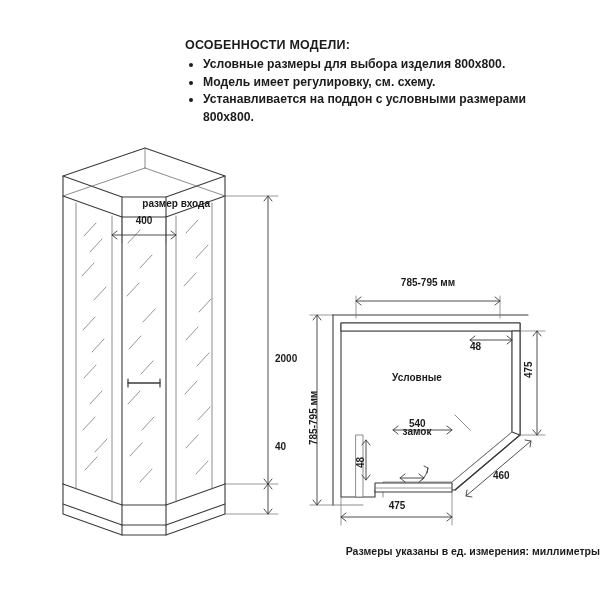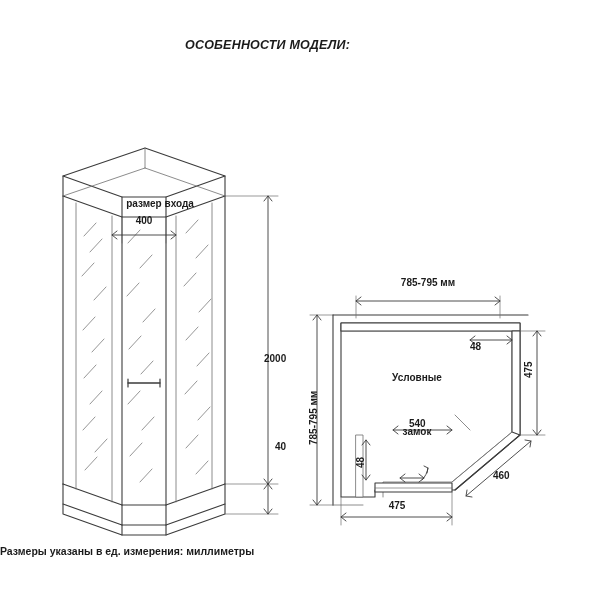--- a/index.html
+++ b/index.html
@@ -17,37 +17,36 @@
   .features{
     position:absolute;
     left:185px; top:38px; width:390px;
   }
   .features h1{
     font-size:12.5px;
     font-weight:bold;
     margin:0 0 4px 0;
     letter-spacing:.2px;
     color:#1b1b1b;
-    font-style:italic;
   }
   .features ul{
     margin:0;
     padding-left:18px;
     list-style:disc;
   }
   .features li{
     font-size:12.2px;
     font-weight:bold;
     line-height:1.45;
     color:#1b1b1b;
   }
   .footnote{
     position:absolute;
     left:0; top:545px; width:600px;
-    text-align:left;
+    text-align:right;
     font-size:10.5px;
     font-weight:bold;
     color:#1b1b1b;
   }
   .lbl{
     position:absolute;
     font-size:10px;
     font-weight:bold;
     color:#1b1b1b;
     white-space:nowrap;
@@ -58,20 +57,25 @@
   }
   .lbl.ctr{text-align:center;}
 </style>
 </head>
 <body>
 
 <div id="stage">
 
   <div class="features">
     <h1>ОСОБЕННОСТИ МОДЕЛИ:</h1>
+    <ul>
+      <li>Условные размеры для выбора изделия 800х800.</li>
+      <li>Модель имеет регулировку, см. схему.</li>
+      <li>Устанавливается на поддон с условными размерами 800х800.</li>
+    </ul>
   </div>
 
   <div class="footnote">Размеры указаны в ед. измерения: миллиметры</div>
 
   <svg viewBox="0 0 600 600">
     <g fill="none" stroke="#3b3b3b" stroke-width="1.1" stroke-linejoin="round" stroke-linecap="round">
 
       <path d="M63,196 L63,176 L145,148 L225,176 L225,196 L166,217 L122,217 Z" stroke="#3b3b3b"></path>
       <path d="M63,176 L122,197 L166,197 L225,176"></path>
       <path d="M122,197 L122,217 M166,197 L166,217"></path>
@@ -181,23 +185,23 @@
       <path d="M447,513 L452,517 L447,521" stroke-width="0.9"></path>
 
       <path d="M333,315 L310,315" stroke="#6f6f6f" stroke-width="0.7"></path>
       <path d="M333,505 L310,505" stroke="#6f6f6f" stroke-width="0.7"></path>
       <path d="M317,315 L317,505" stroke="#3b3b3b" stroke-width="0.9"></path>
       <path d="M313,320 L317,315 L321,320" stroke-width="0.9"></path>
       <path d="M313,500 L317,505 L321,500" stroke-width="0.9"></path>
     </g>
   </svg>
 
-  <div class="lbl ctr" style="left:110px;top:198px;width:100px;">размер входа</div>
+  <div class="lbl ctr" style="left:110px;top:198px;width:100px;text-align:right;">размер входа</div>
   <div class="lbl ctr" style="left:124px;top:215px;width:40px;">400</div>
-  <div class="lbl" style="left:264px;top:353px;">2000</div>
+  <div class="lbl" style="left:275px;top:353px;">2000</div>
   <div class="lbl" style="left:275px;top:441px;">40</div>
 
   <div class="lbl ctr" style="left:358px;top:277px;width:140px;">785-795 мм</div>
 
   <div class="lbl rot" style="left:308px;top:445px;">785-795 мм</div>
   <div class="lbl rot" style="left:294px;top:400px;"></div>
 
   <div class="lbl" style="left:470px;top:341px;">48</div>
   <div class="lbl rot" style="left:523px;top:378px;">475</div>
   <div class="lbl" style="left:409px;top:418px;">540</div>

